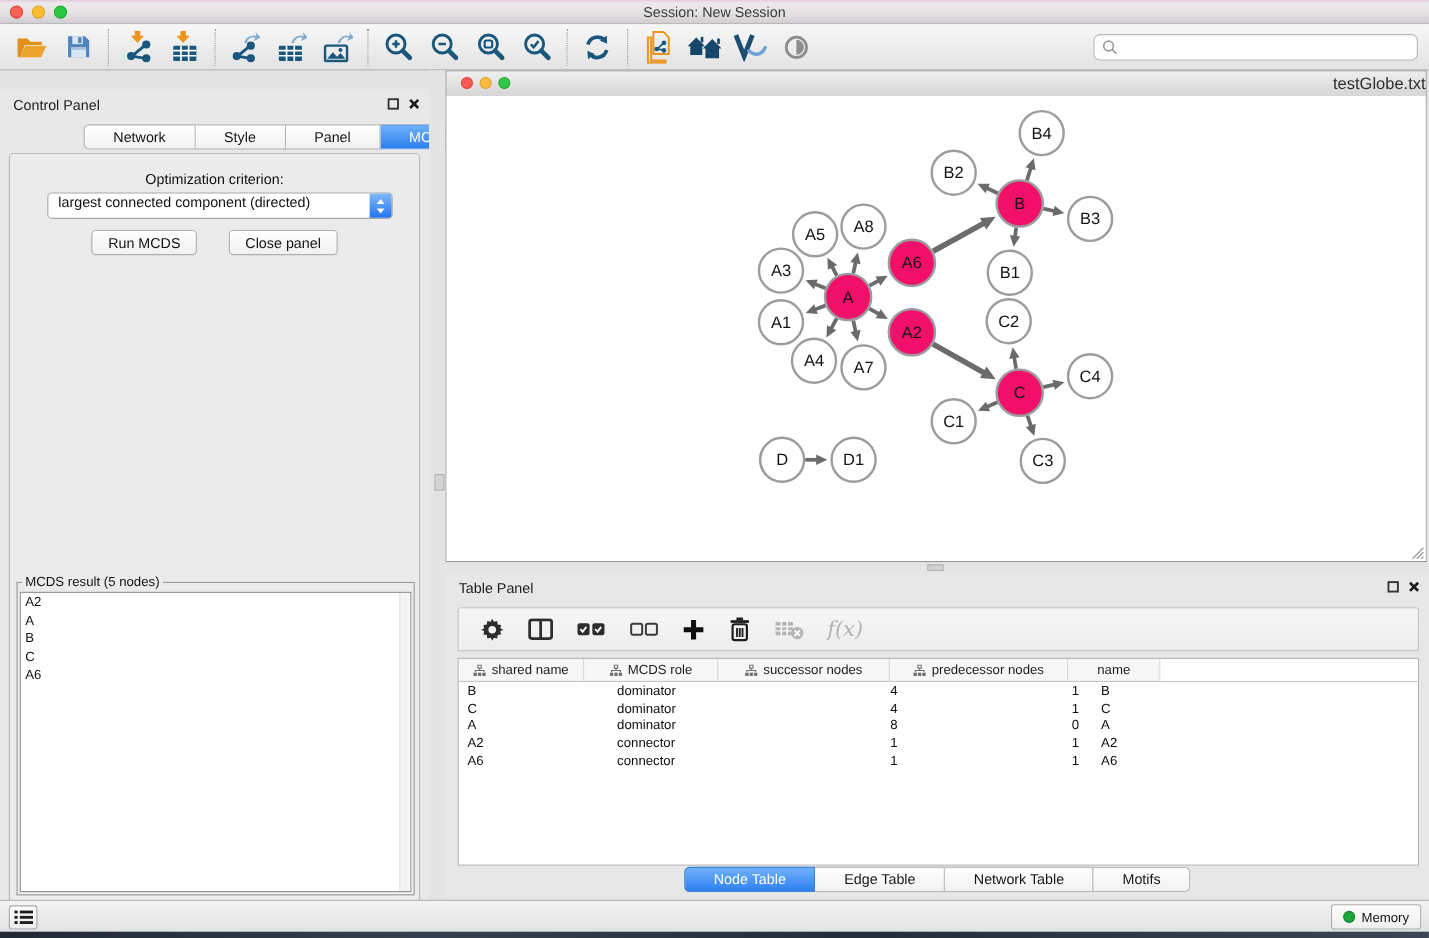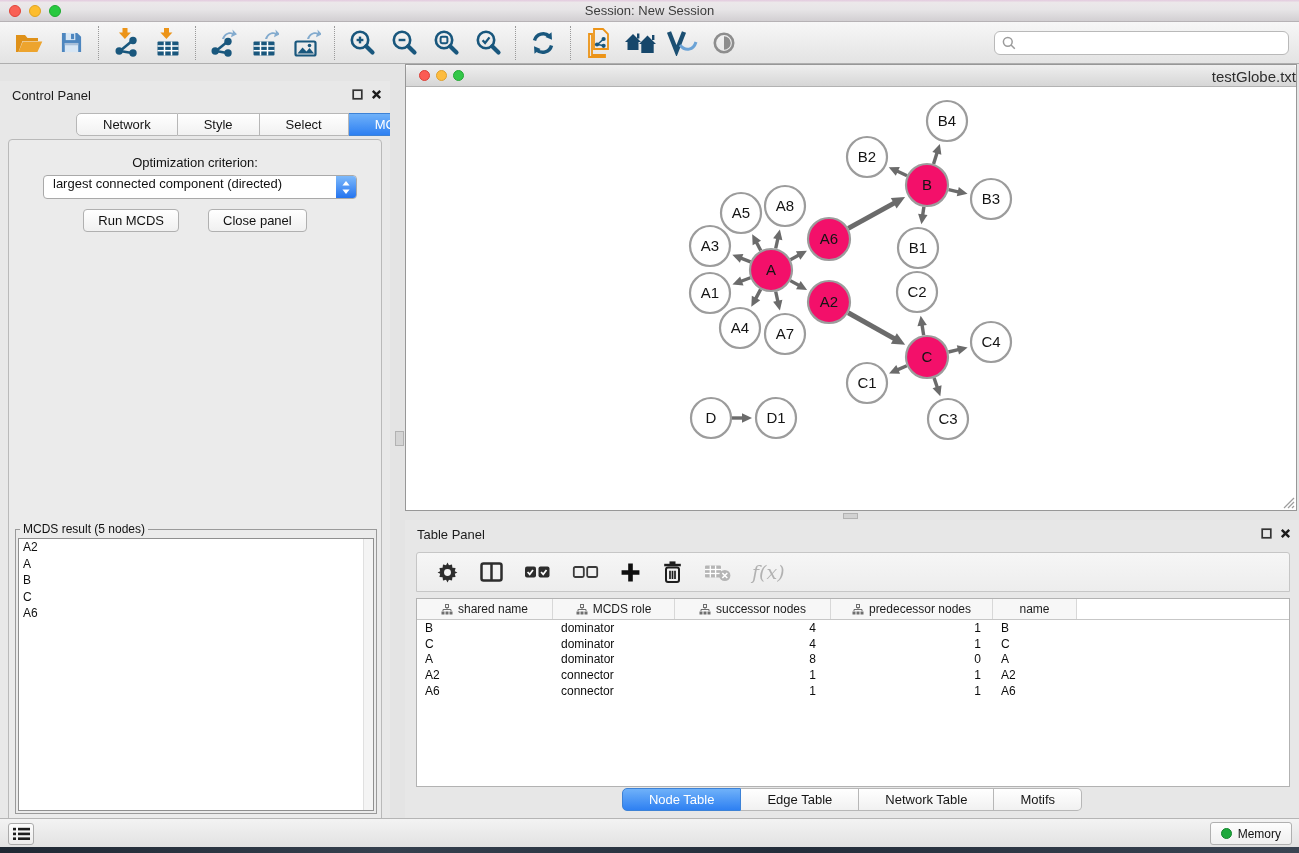--- a/index.html
+++ b/index.html
@@ -102,21 +102,21 @@
   .th { display:flex; align-items:center; justify-content:center; gap:5px;
     font-size:12px; color:#1c1c1c; border-right:1px solid #d8d8d8; height:100%; }
   .th.filler { background:#fff; border-right:none; flex:1; }
   .trow { display:flex; height:15.8px; align-items:center; }
   .tcell { font-size:12px; color:#0d0d0d; white-space:nowrap; overflow:hidden; }
   .c0 { width:136px; padding-left:8px; }
   .c1 { width:122px; padding-left:8px; }
   .c2 { width:156px; text-align:right; padding-right:15px; }
   .c3 { width:162px; text-align:right; padding-right:12px; }
   .c4 { width:84px;  padding-left:8px; }
-  .w0{width:136px}.w1{width:122px}.w2{width:156px}.w3{width:162px}.w4{width:84px}
+  .w0{width:114px}.w1{width:122px}.w2{width:156px}.w3{width:162px}.w4{width:84px}
 
   .tp-tabs { position:absolute; left:0; right:0; top:268px; display:flex; justify-content:center; }
 
   
   .statusbar { position:absolute; left:0; top:818px; width:1299px; height:29px;
     background:linear-gradient(#f3f3f3,#e2e2e2); border-top:1px solid #b5b5b5; }
   .list-btn { position:absolute; left:8px; top:4px; width:26px; height:22px;
     background:linear-gradient(#fdfdfd,#ececec); border:1px solid #ababab; border-radius:3px;
     display:flex; align-items:center; justify-content:center; }
   .memory-btn { position:absolute; right:7px; top:3px; height:23px;
@@ -303,21 +303,21 @@
             <rect x="1.2" y="1.2" width="8.6" height="8.6" fill="none" stroke="#333" stroke-width="1.7"></rect>
           </svg>
         <svg width="11" height="11" viewBox="0 0 11 11">
             <path d="M1.8 1.8l7.4 7.4M9.2 1.8L1.8 9.2" stroke="#1c1c1c" stroke-width="2.4"></path>
           </svg>
       </span>
     </div>
     <div class="seg cp-tabs">
       <div class="tab">Network</div>
       <div class="tab">Style</div>
-      <div class="tab">Select</div>
+      <div class="tab">Panel</div>
       <div class="tab active">MCDS</div>
     </div>
     <div class="cp-content">
       <div class="opt-label">Optimization criterion:</div>
       <div class="criterion">
         <span class="val">largest connected component (directed)</span>
         <span class="stepper">
           <svg width="10" height="15" viewBox="0 0 10 15">
               <path d="M5 1l3.6 4.4H1.4z" fill="#fff"></path>
               <path d="M5 14L1.4 9.6h7.2z" fill="#fff"></path>

